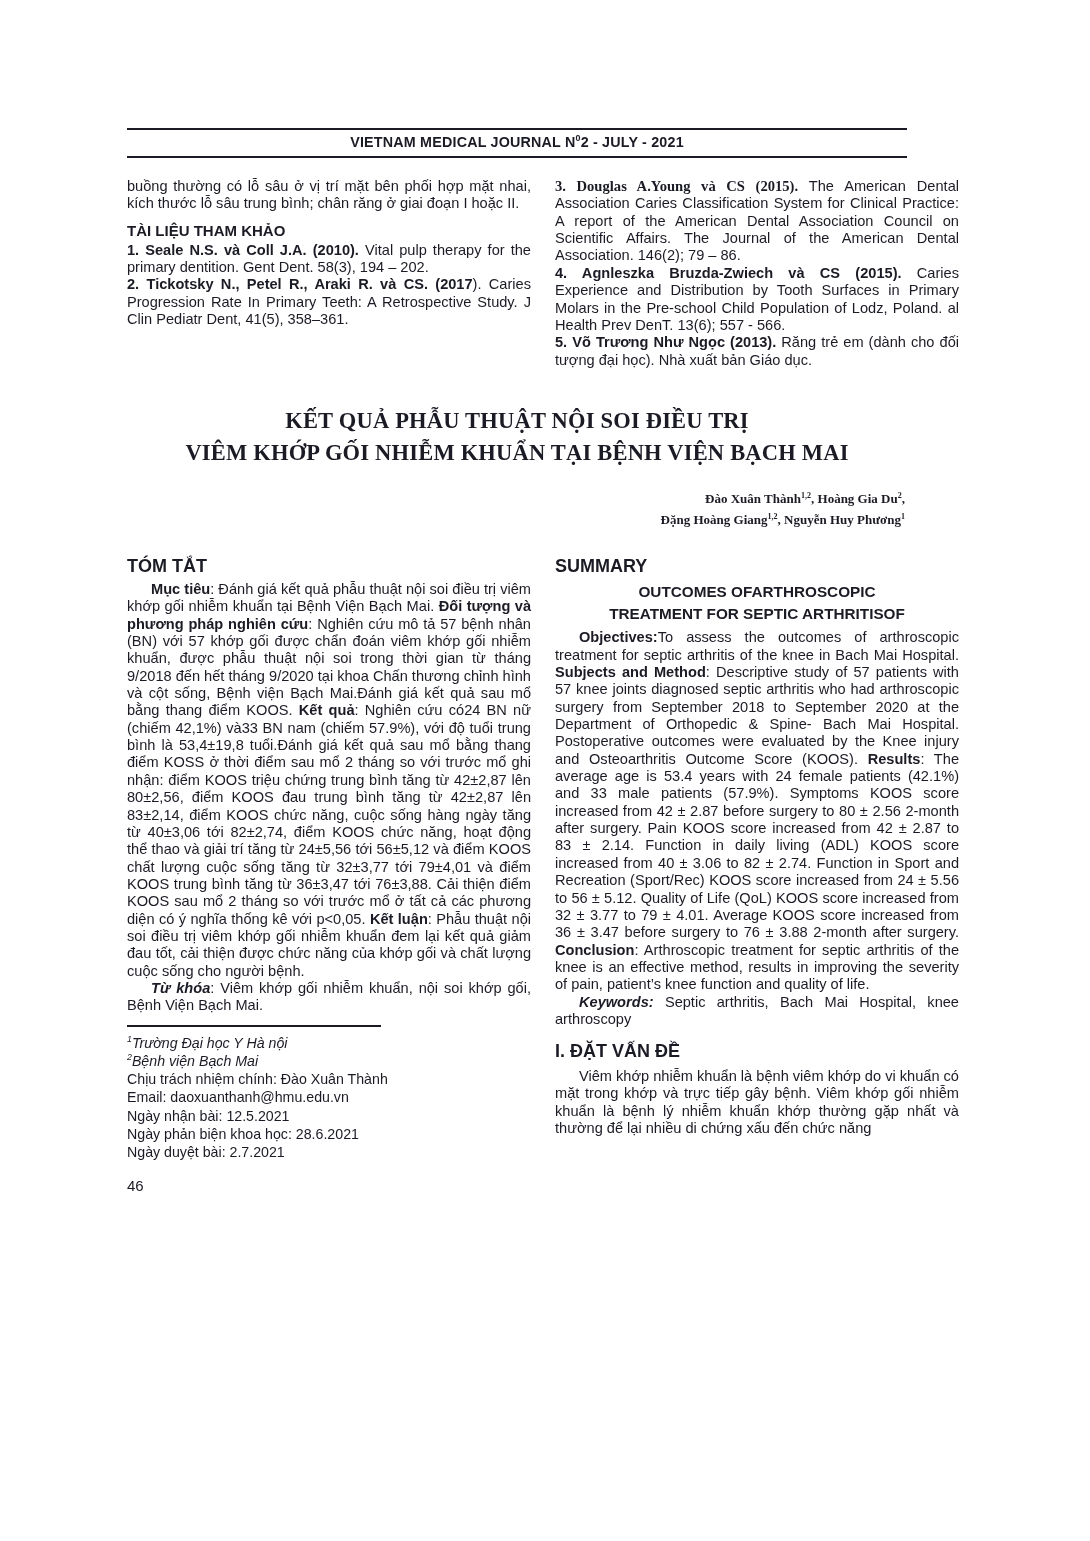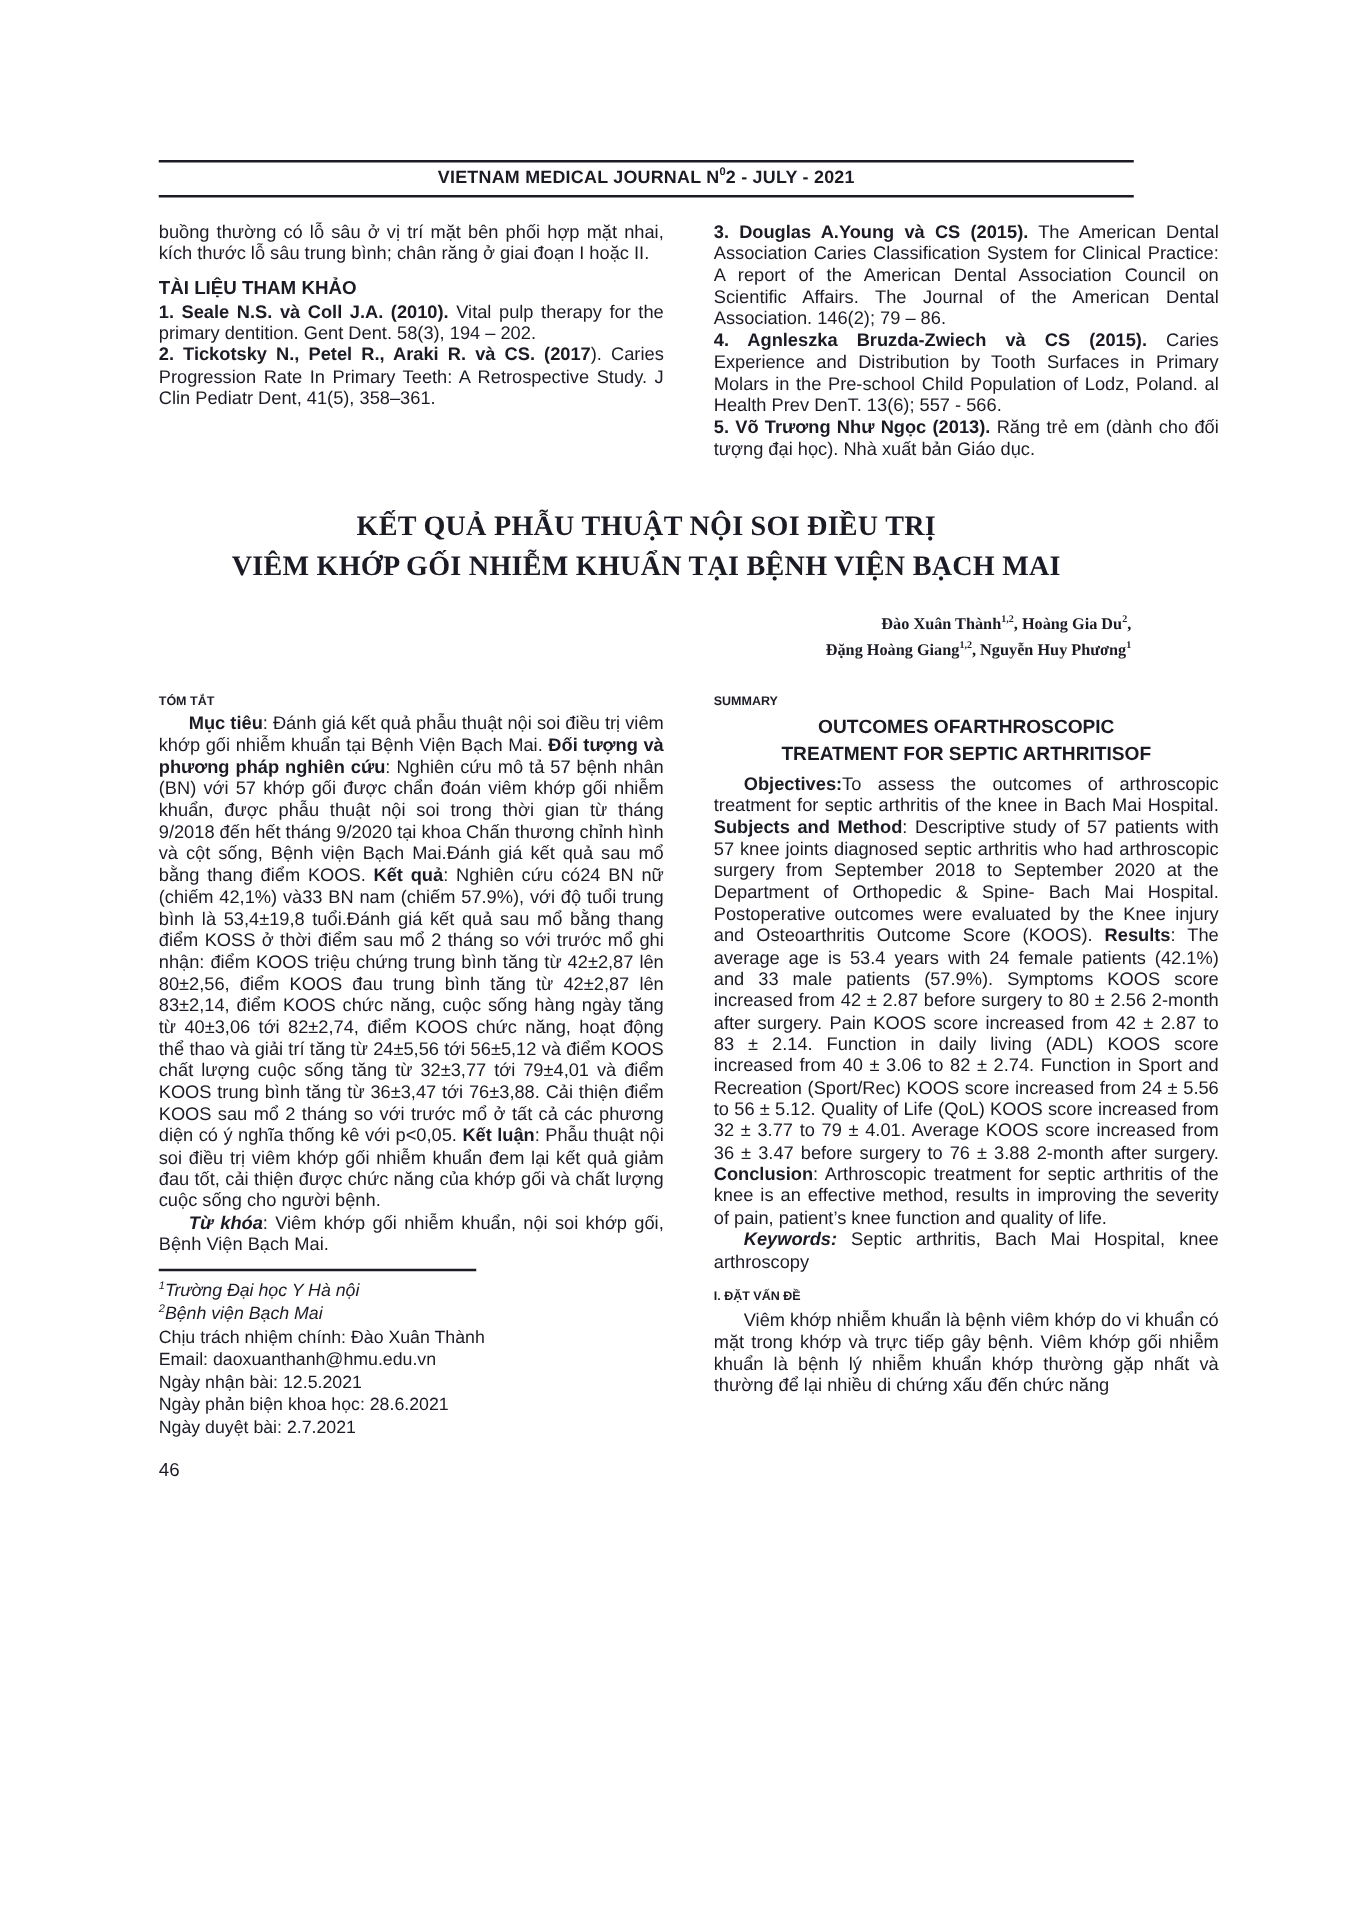--- a/index.html
+++ b/index.html
@@ -22,21 +22,21 @@
   .journal-header {
     border-top: 2px solid #1b1b25;
     border-bottom: 2px solid #1b1b25;
     text-align: center;
     font-weight: bold;
     font-size: 14.3px;
     padding: 4px 0 5px 0;
     letter-spacing: 0.2px;
   }
 
-  .columns { display: flex; gap: 40px; }
+  .columns { display: flex; gap: 24px; }
   .col { width: 404px; flex: 0 0 404px; }
 
   .refs-section { margin-top: 20px; }
 
   .justify { text-align: justify; }
   .indent { text-indent: 24px; }
 
   .refs-heading {
     font-size: 15px;
     font-weight: bold;
@@ -61,21 +61,21 @@
     text-align: right;
     font-size: 13px;
     line-height: 1.6;
     margin-top: 20px;
     padding-right: 2px;
   }
 
   .body-section { margin-top: 26px; }
 
   .section-heading {
-    font-size: 10px;
+    font-size: 18px;
     font-weight: bold;
     margin: 0 0 3px 0;
   }
   .summary-title {
     font-size: 15.3px;
     font-weight: bold;
     text-align: center;
     margin: 2px 0 4px 0;
     line-height: 1.45;
   }
@@ -100,21 +100,21 @@
   <div class="journal-header"><span>VIETNAM MEDICAL JOURNAL N</span><sup>0</sup><span>2 - JULY - 2021</span></div>
 
   <div class="columns refs-section">
     <div class="col">
       <p class="justify">buồng thường có lỗ sâu ở vị trí mặt bên phối hợp mặt nhai, kích thước lỗ sâu trung bình; chân răng ở giai đoạn I hoặc II.</p>
       <h2 class="refs-heading">TÀI LIỆU THAM KHẢO</h2>
       <p class="ref"><span style="font-weight: bold;">1. Seale N.S. và Coll J.A. (2010).</span><span> Vital pulp therapy for the primary dentition. Gent Dent. 58(3), 194 – 202.</span></p>
       <p class="ref"><span style="font-weight: bold;">2. Tickotsky N., Petel R., Araki R. và CS. (2017</span><span>). Caries Progression Rate In Primary Teeth: A Retrospective Study. J Clin Pediatr Dent, 41(5), 358–361.</span></p>
     </div>
     <div class="col">
-      <p class="ref"><span style="font-weight: bold;">3. Douglas A.Young và CS (2015).</span><span> The American Dental Association Caries Classification System for Clinical Practice: A report of the American Dental Association Council on Scientific Affairs. The Journal of the American Dental Association. 146(2); 79 – 86.</span></p>
+      <p class="ref"><span style="font-weight: bold; font-family: Liberation Serif, serif;">3. Douglas A.Young và CS (2015).</span><span> The American Dental Association Caries Classification System for Clinical Practice: A report of the American Dental Association Council on Scientific Affairs. The Journal of the American Dental Association. 146(2); 79 – 86.</span></p>
       <p class="ref"><span style="font-weight: bold;">4. Agnleszka Bruzda-Zwiech và CS (2015).</span><span> Caries Experience and Distribution by Tooth Surfaces in Primary Molars in the Pre-school Child Population of Lodz, Poland. al Health Prev DenT. 13(6); 557 - 566.</span></p>
       <p class="ref"><span style="font-weight: bold;">5. Võ Trương Như Ngọc (2013).</span><span> Răng trẻ em (dành cho đối tượng đại học). Nhà xuất bản Giáo dục.</span></p>
     </div>
   </div>
 
   <h1 class="article-title">
     <span class="title-line">KẾT QUẢ PHẪU THUẬT NỘI SOI ĐIỀU TRỊ</span>
     <span class="title-line">VIÊM KHỚP GỐI NHIỄM KHUẨN TẠI BỆNH VIỆN BẠCH MAI</span>
   </h1>
 

